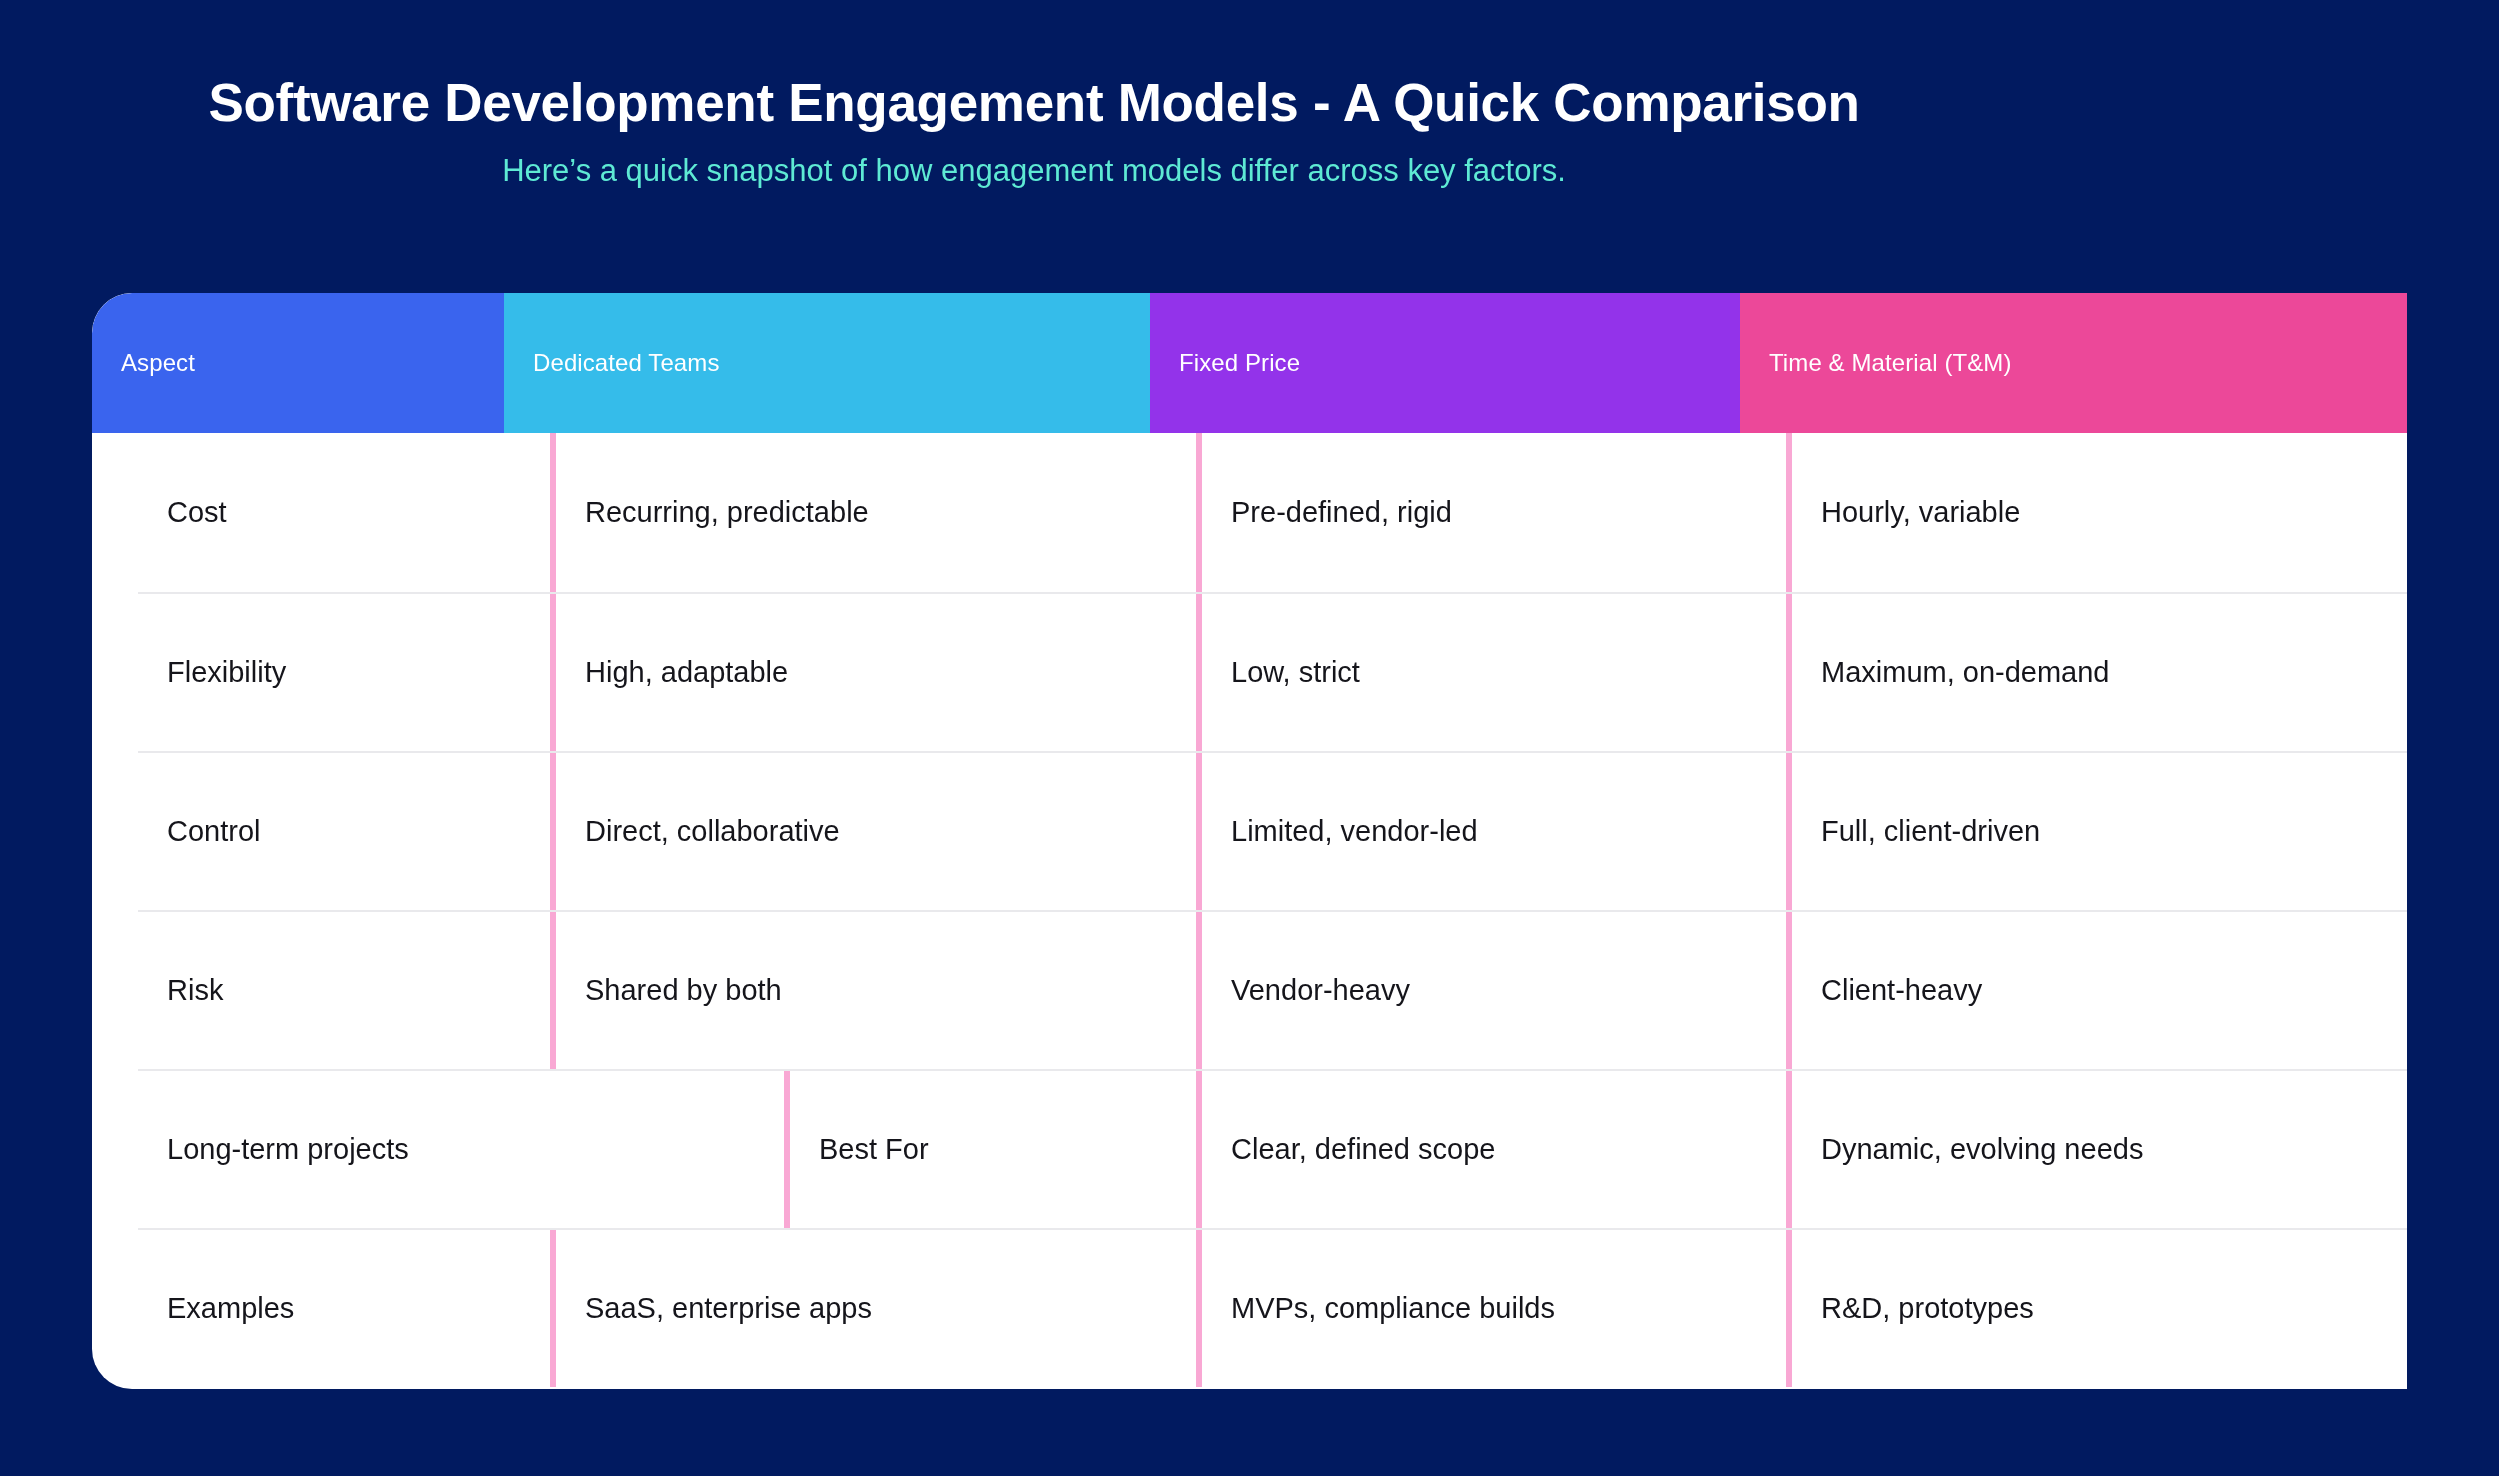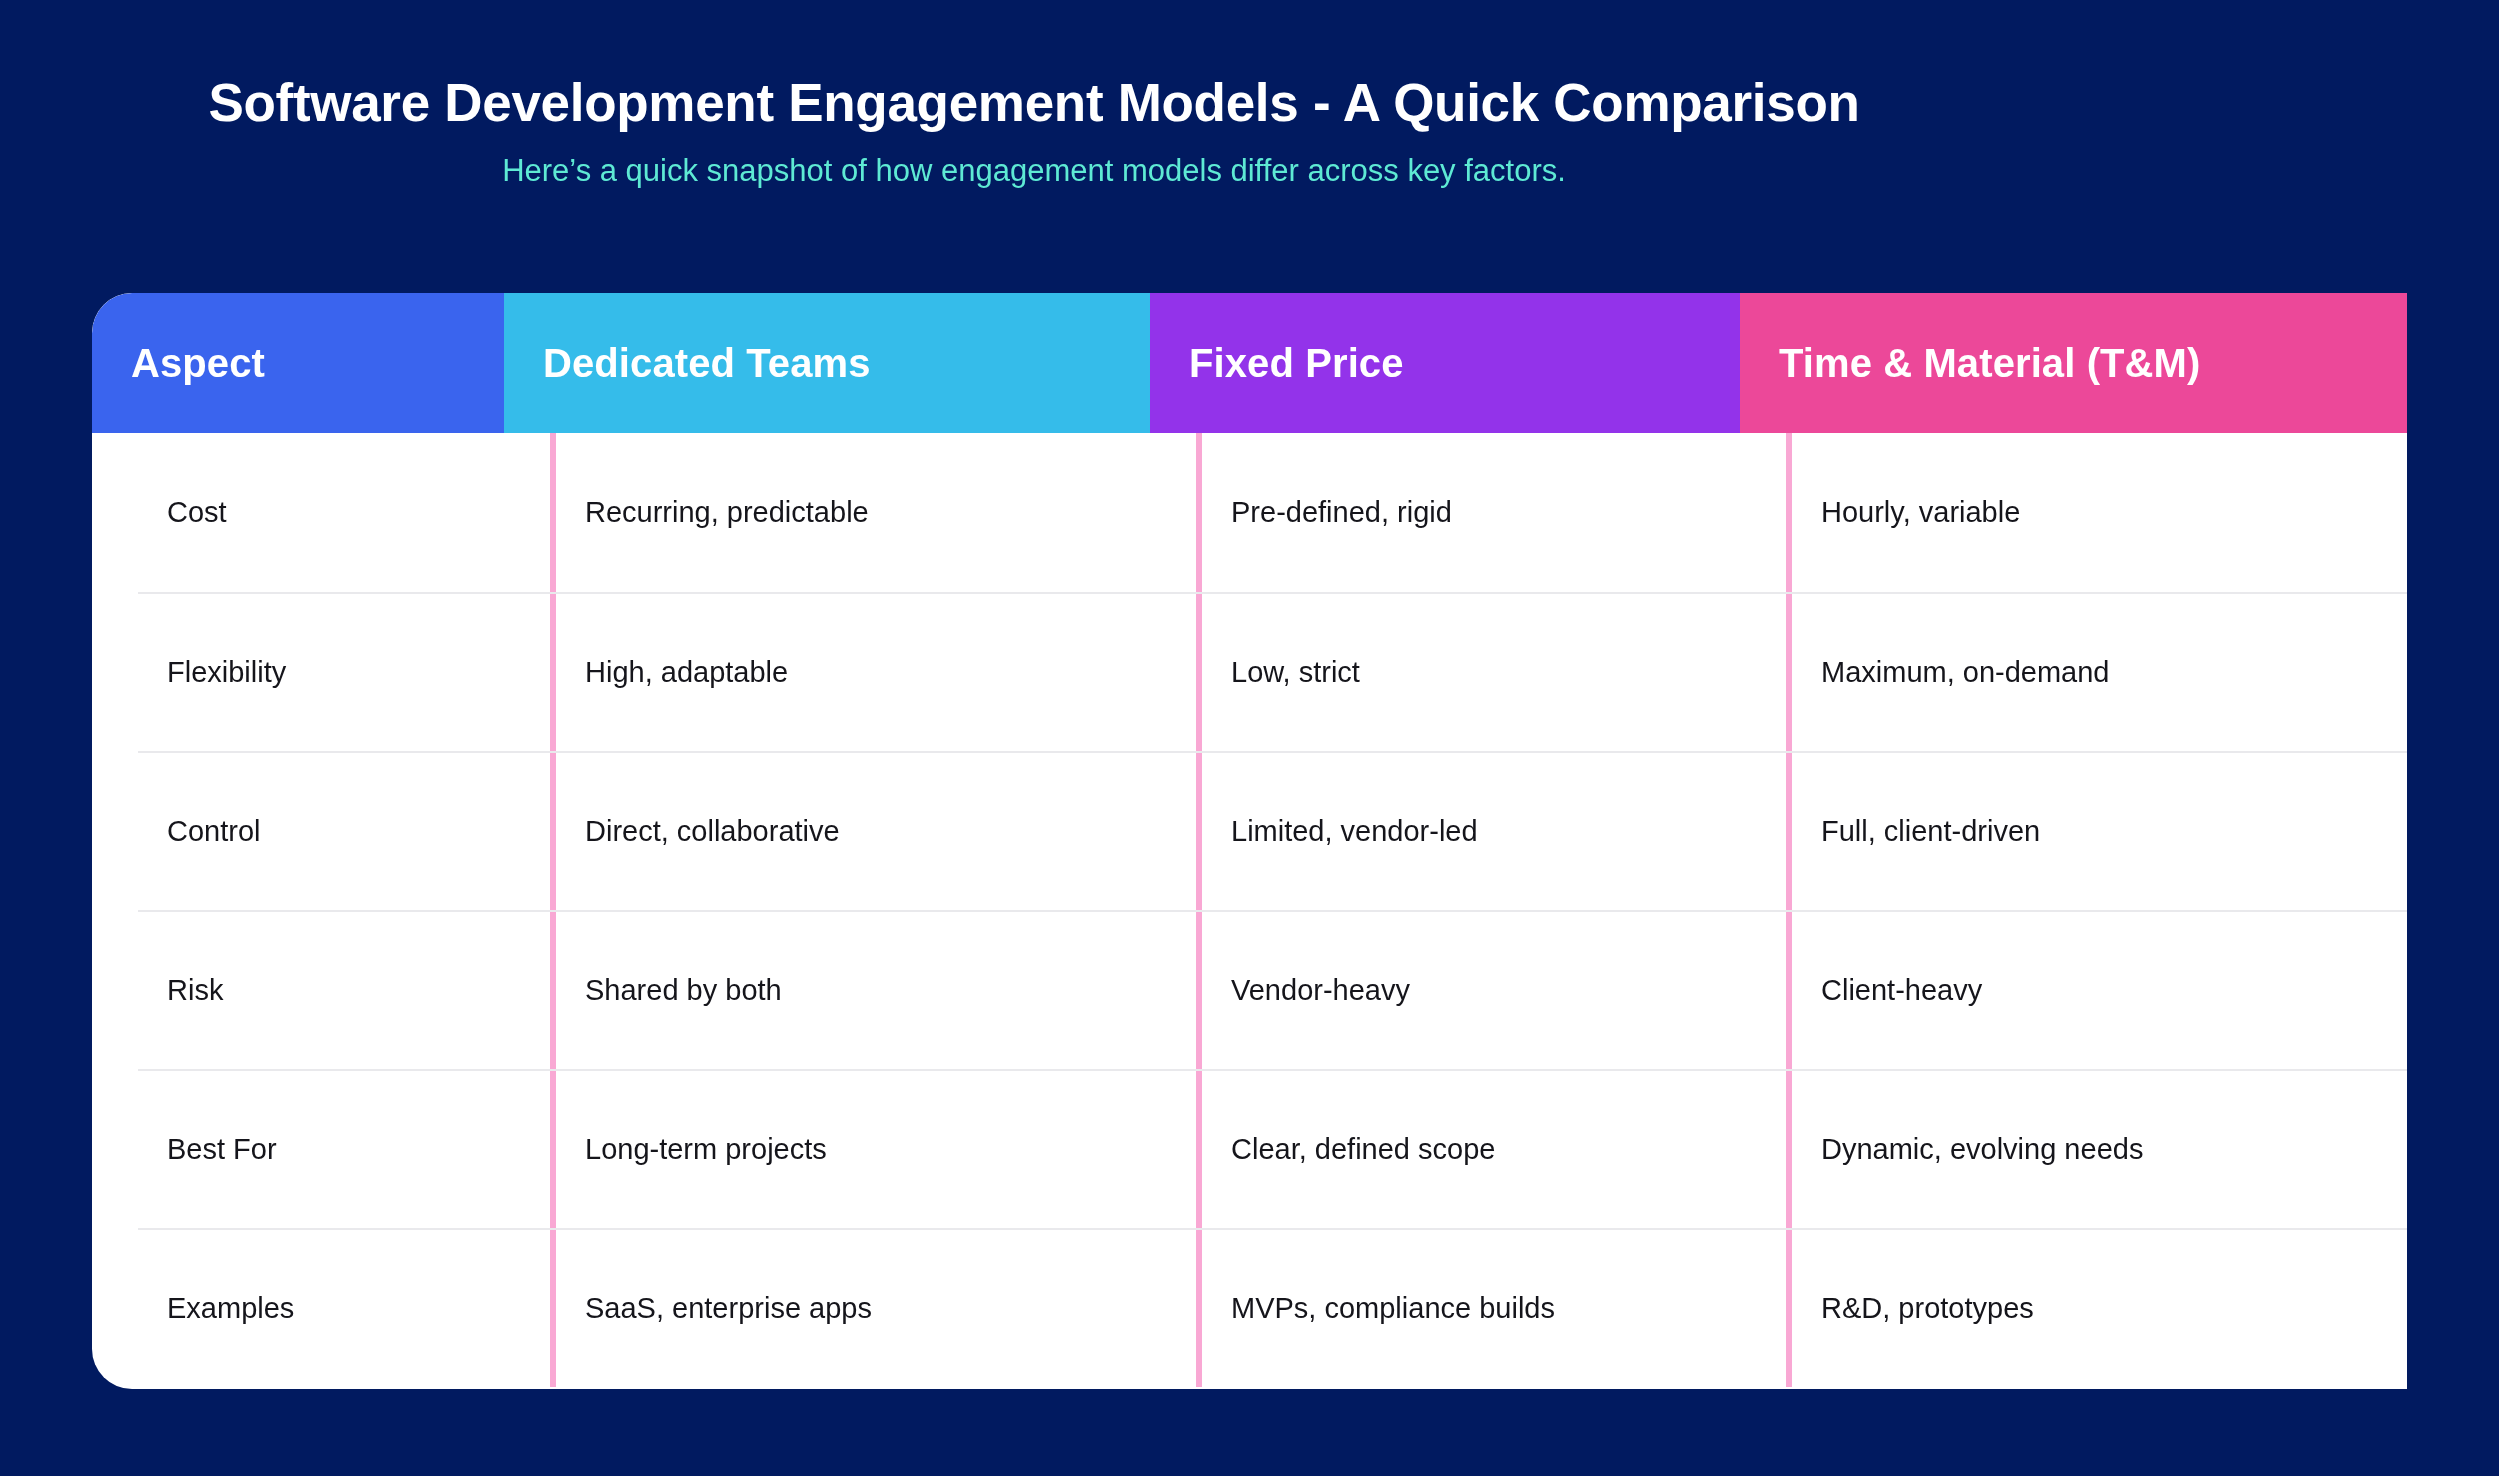--- a/index.html
+++ b/index.html
@@ -62,24 +62,24 @@
     display:flex;
     width:100%;
   }
 
   
   .header-row { height:140px; }
   .header-cell {
     display:flex;
     align-items:center;
     height:100%;
-    padding:0 39px;
+    padding:0 29px;
     color:#FFFFFF;
-    font-size:40px;
-    font-weight:700;
+    font-size:24px;
+    font-weight:400;
     letter-spacing:0.1px;
     white-space:nowrap;
   }
   .hc-0 { background:#3A64EE; border-top-left-radius:40px; }
   .hc-1 { background:#35BCEA; }
   .hc-2 { background:#9333EA; }
   .hc-3 { background:#ec4899; }
 
   
   .body-row { height:159px;margin-left:46px; }
@@ -145,22 +145,22 @@
       </div>
 
       <div class="row body-row">
         <div class="cell col-0">Risk</div>
         <div class="cell col-1">Shared by both</div>
         <div class="cell col-2">Vendor-heavy</div>
         <div class="cell col-3">Client-heavy</div>
       </div>
 
       <div class="row body-row">
+        <div class="cell col-1">Long-term projects</div>
         <div class="cell col-0">Best For</div>
-        <div class="cell col-1">Long-term projects</div>
         <div class="cell col-2">Clear, defined scope</div>
         <div class="cell col-3">Dynamic, evolving needs</div>
       </div>
 
       <div class="row body-row">
         <div class="cell col-0">Examples</div>
         <div class="cell col-1">SaaS, enterprise apps</div>
         <div class="cell col-2">MVPs, compliance builds</div>
         <div class="cell col-3">R&amp;D, prototypes</div>
       </div>

